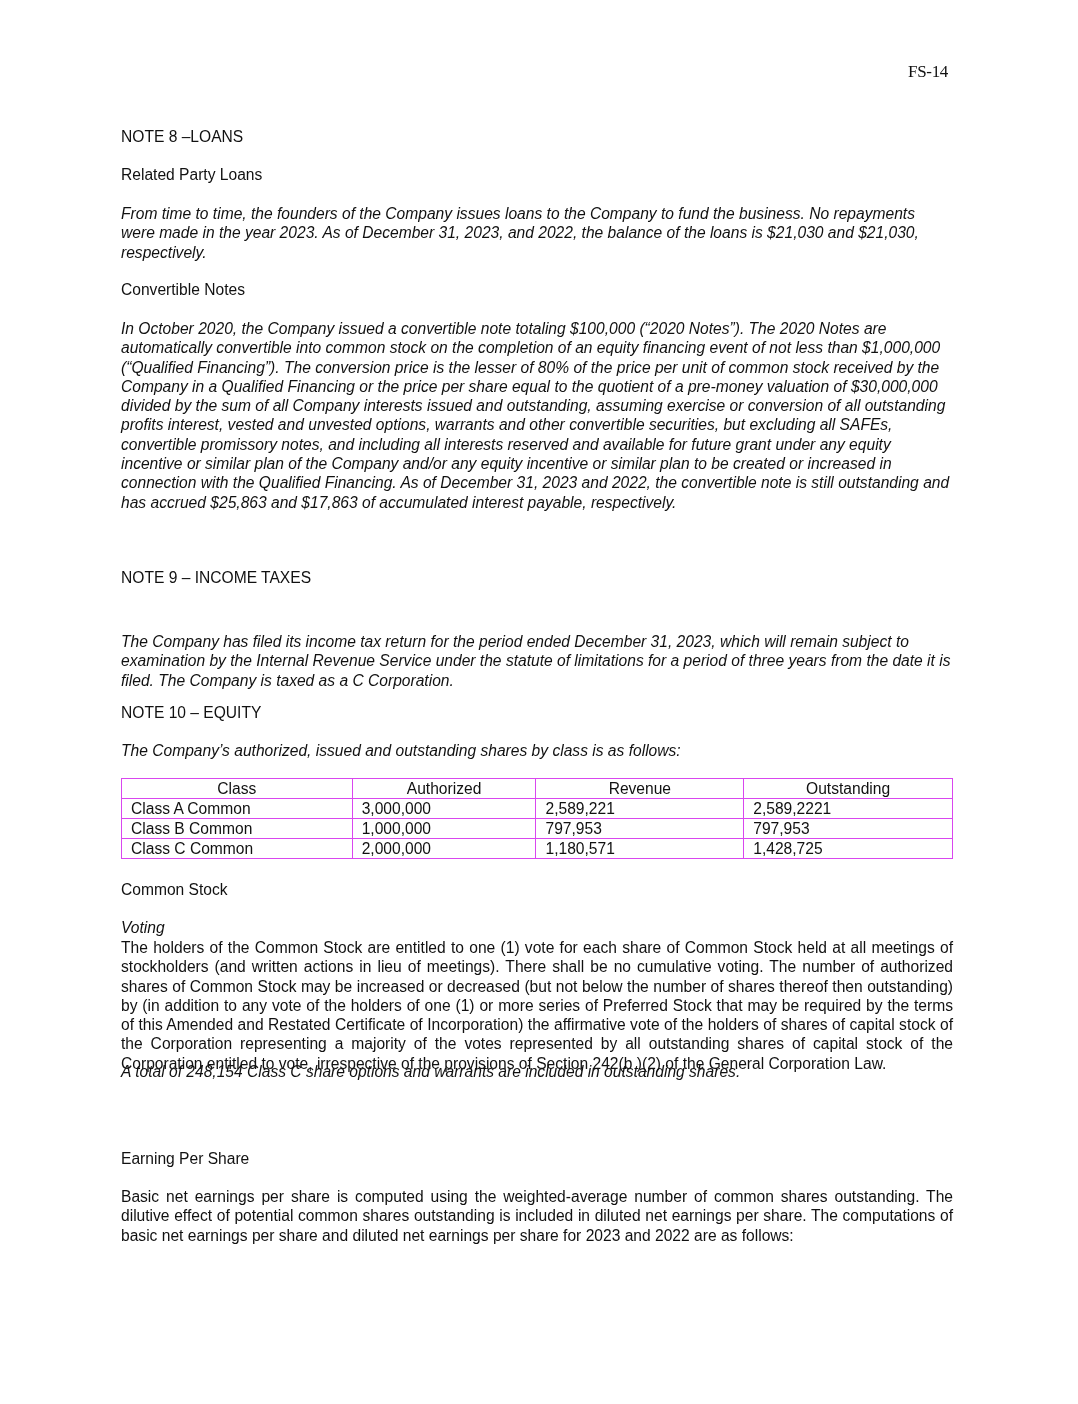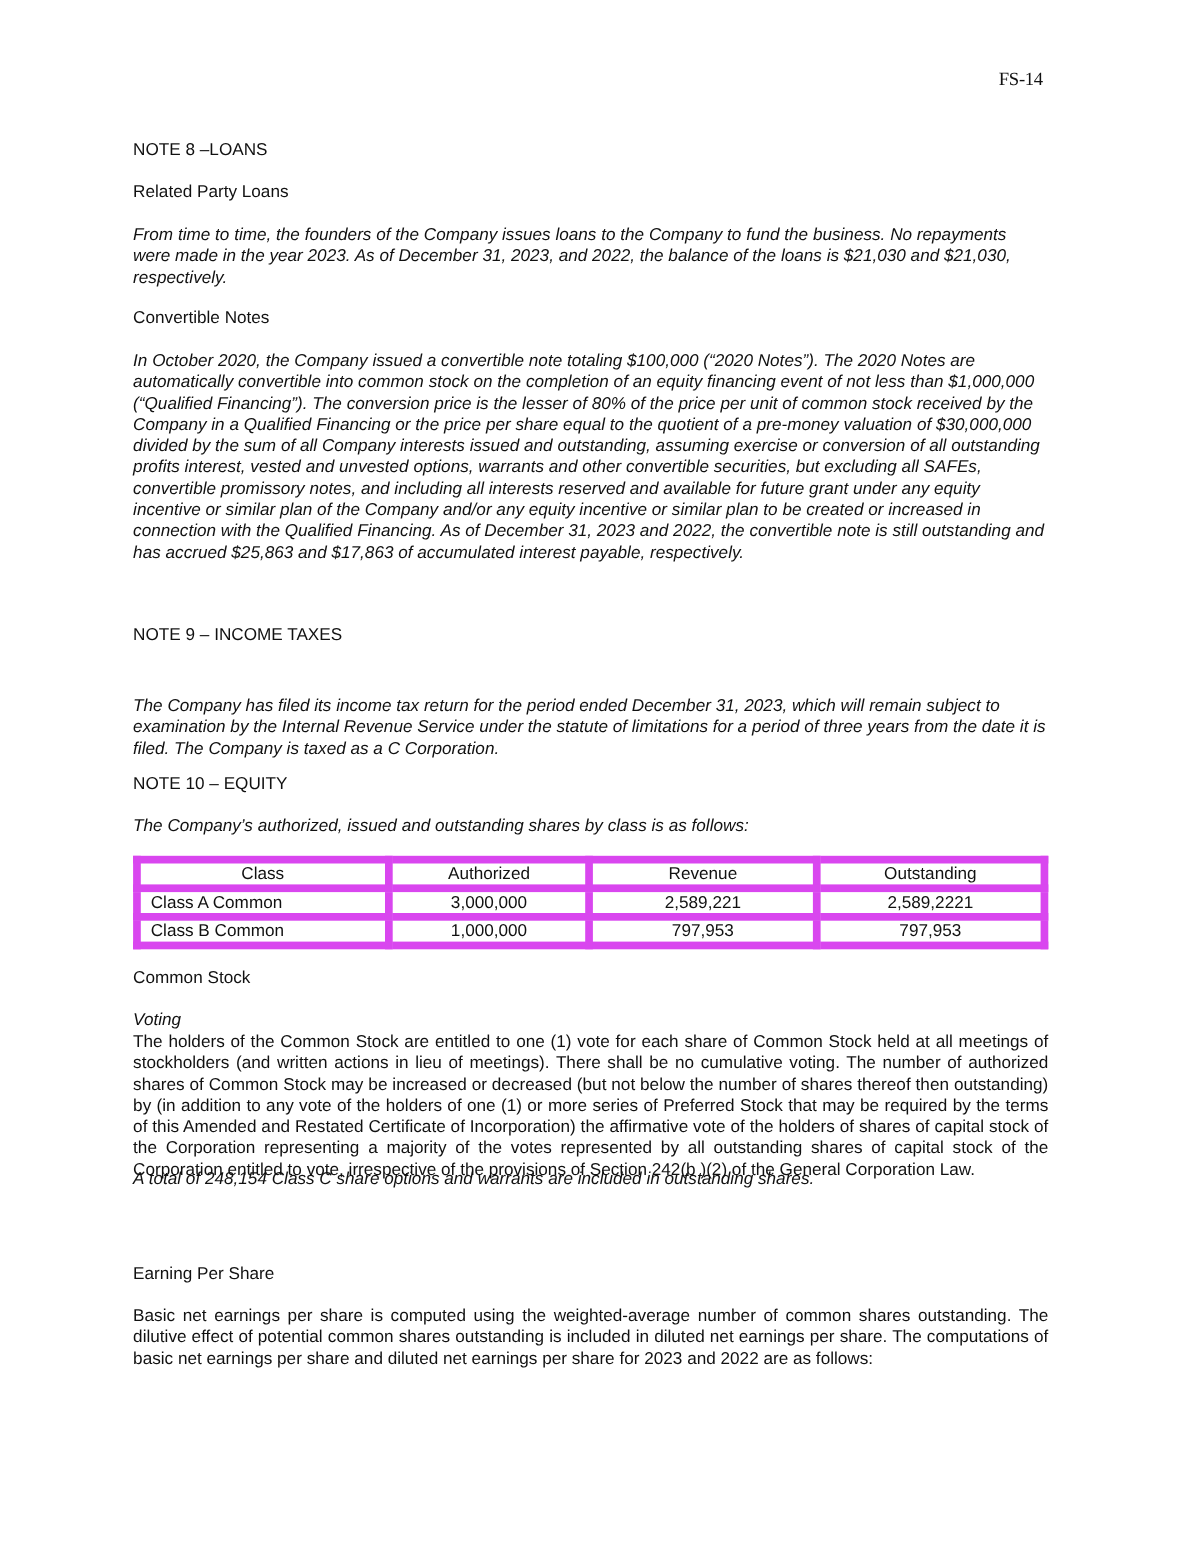--- a/index.html
+++ b/index.html
@@ -20,24 +20,24 @@
   .blk { position: absolute; left: 0; width: 832px; margin: 0; }
   .heading { font-size: 15.6px; }
   .para { text-align: left; font-style: italic; }
   .justify { text-align: justify; text-align-last: left; }
   .italic { font-style: italic; }
   table.shares {
     position: absolute; left: 0; top: 778px; width: 832px;
     border-collapse: collapse; font-size: 15.6px; line-height: 18px;
   }
   table.shares th, table.shares td {
-    border: 7px solid #d946ef; padding: 1px 9px 0 9px; height: 18px;
+    border: 1px solid #d946ef; padding: 1px 9px 0 9px; height: 18px;
   }
   table.shares th { font-weight: normal; text-align: center; }
-  table.shares td.num { text-align: center; }
+  table.shares td.num { text-align: left; }
   table.shares td.lbl { text-align: left; }
 </style>
 </head>
 <body>
 
 <div class="page-number">FS-14</div>
 
 <div class="content">
 
   <p class="blk heading" style="top:127px">NOTE 8 –LOANS</p>
@@ -74,20 +74,26 @@
         <td class="num">3,000,000</td>
         <td class="num">2,589,221</td>
         <td class="num">2,589,2221</td>
       </tr>
       <tr>
         <td class="lbl">Class B Common</td>
         <td class="num">1,000,000</td>
         <td class="num">797,953</td>
         <td class="num">797,953</td>
       </tr>
+      <tr>
+        <td class="lbl">Class C Common</td>
+        <td class="num">2,000,000</td>
+        <td class="num">1,180,571</td>
+        <td class="num">1,428,725</td>
+      </tr>
     </tbody>
   </table>
 
   <p class="blk heading" style="top:880px">Common Stock</p>
   <p class="blk heading italic" style="top:918px">Voting</p>
   <p class="blk justify" style="top:938px">The holders of the Common Stock are entitled to one (1) vote for each share of Common Stock held at all meetings of stockholders (and written actions in lieu of meetings). There shall be no cumulative voting. The number of authorized shares of Common Stock may be increased or decreased (but not below the number of shares thereof then outstanding) by (in addition to any vote of the holders of one (1) or more series of Preferred Stock that may be required by the terms of this Amended and Restated Certificate of Incorporation) the affirmative vote of the holders of shares of capital stock of the Corporation representing a majority of the votes represented by all outstanding shares of capital stock of the Corporation entitled to vote, irrespective of the provisions of Section 242(b )(2) of the General Corporation Law.</p>
 
   <p class="blk para" style="top:1062px">A total of 248,154 Class C share options and warrants are included in outstanding shares.</p>
 
   <p class="blk heading" style="top:1149px">Earning Per Share</p>

